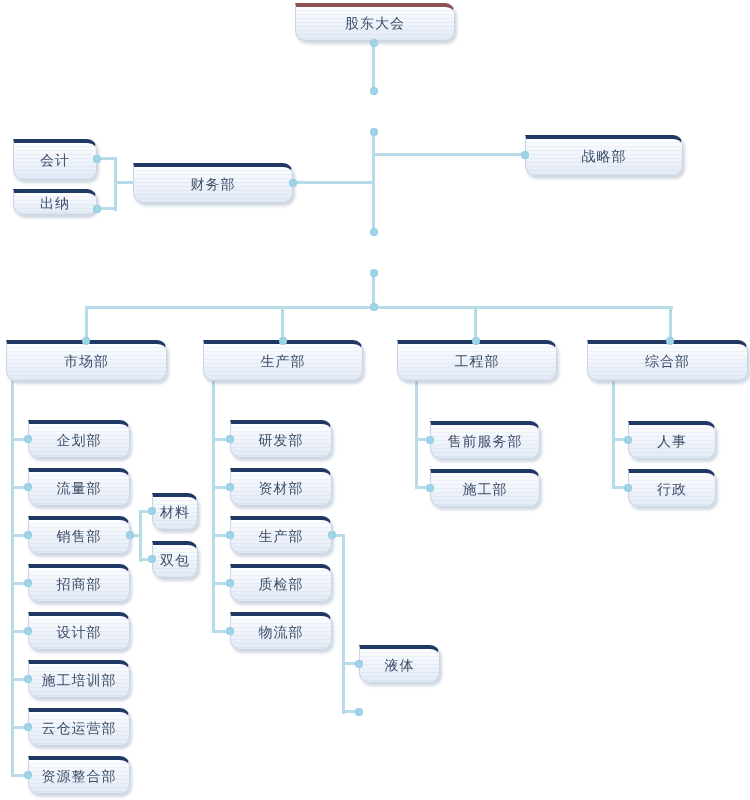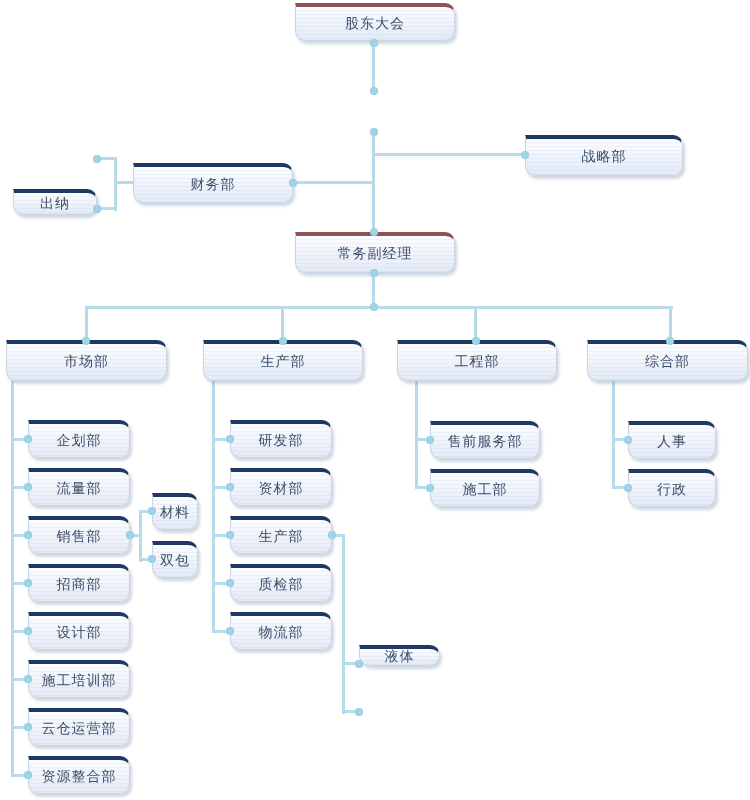--- a/index.html
+++ b/index.html
@@ -128,22 +128,22 @@
   <div class="dot" style="left:355px;top:660px"></div>
   <div class="dot" style="left:355px;top:708px"></div>
   <div class="dot" style="left:426px;top:436px"></div>
   <div class="dot" style="left:426px;top:484px"></div>
   <div class="dot" style="left:624px;top:436px"></div>
   <div class="dot" style="left:624px;top:484px"></div>
 
   <div class="node red" style="left:295px;top:3px;width:160px;height:38px">股东大会</div>
   <div class="node" style="left:525px;top:135px;width:158px;height:41px">战略部</div>
   <div class="node" style="left:133px;top:163px;width:160px;height:40px">财务部</div>
+  <div class="node" style="left:13px;top:139px;width:84px;height:41px">会计</div>
   <div class="node" style="left:13px;top:189px;width:84px;height:26px">出纳</div>
-  <div class="node red" style="left:295px;top:232px;width:160px;height:41px">常务副经理</div>
 
   <div class="node" style="left:6px;top:340px;width:161px;height:41px">市场部</div>
   <div class="node" style="left:203px;top:340px;width:160px;height:41px">生产部</div>
   <div class="node" style="left:397px;top:340px;width:160px;height:41px">工程部</div>
   <div class="node" style="left:587px;top:340px;width:161px;height:41px">综合部</div>
 
   <div class="node" style="left:28px;top:420px;width:102px;height:38px">企划部</div>
   <div class="node" style="left:28px;top:468px;width:102px;height:38px">流量部</div>
   <div class="node" style="left:28px;top:516px;width:102px;height:38px">销售部</div>
   <div class="node" style="left:28px;top:564px;width:102px;height:38px">招商部</div>
@@ -154,21 +154,21 @@
 
   <div class="node" style="left:152px;top:493px;width:46px;height:37px">材料</div>
   <div class="node" style="left:152px;top:541px;width:46px;height:37px">双包</div>
 
   <div class="node" style="left:230px;top:420px;width:102px;height:38px">研发部</div>
   <div class="node" style="left:230px;top:468px;width:102px;height:38px">资材部</div>
   <div class="node" style="left:230px;top:516px;width:102px;height:38px">生产部</div>
   <div class="node" style="left:230px;top:564px;width:102px;height:38px">质检部</div>
   <div class="node" style="left:230px;top:612px;width:102px;height:38px">物流部</div>
 
-  <div class="node" style="left:359px;top:645px;width:81px;height:21px">液体</div>
+  <div class="node" style="left:359px;top:645px;width:81px;height:38px">液体</div>
 
   <div class="node" style="left:430px;top:421px;width:110px;height:38px">售前服务部</div>
   <div class="node" style="left:430px;top:469px;width:110px;height:38px">施工部</div>
 
   <div class="node" style="left:628px;top:421px;width:88px;height:38px">人事</div>
   <div class="node" style="left:628px;top:469px;width:88px;height:38px">行政</div>
 
 </div>
 
 </body></html>

